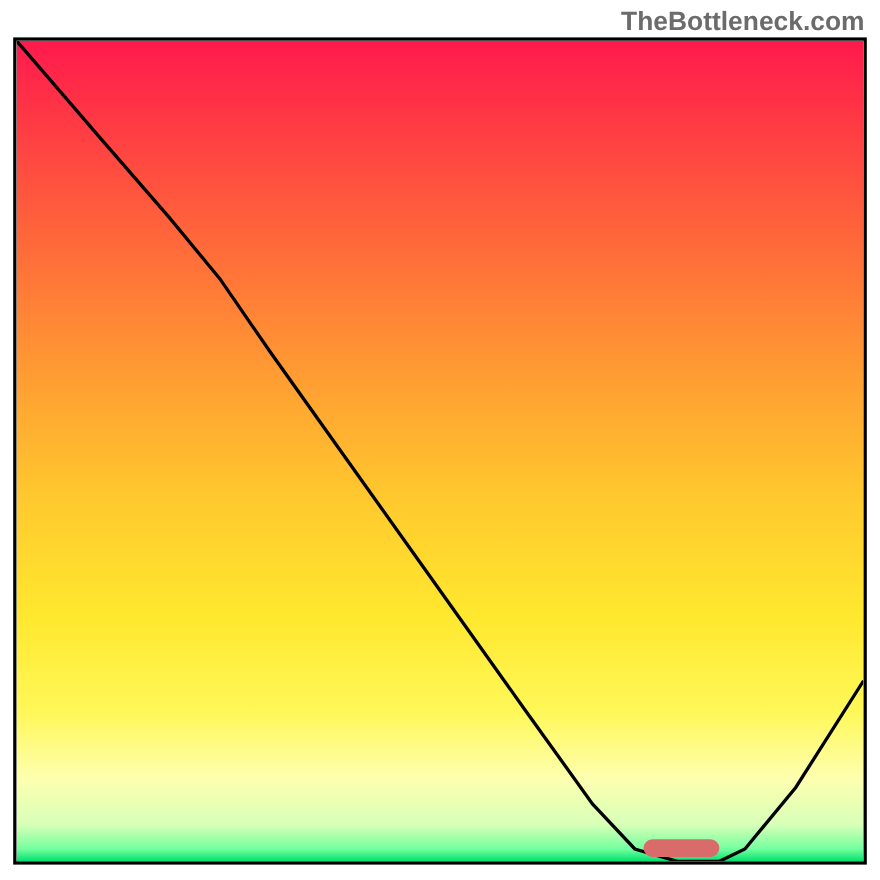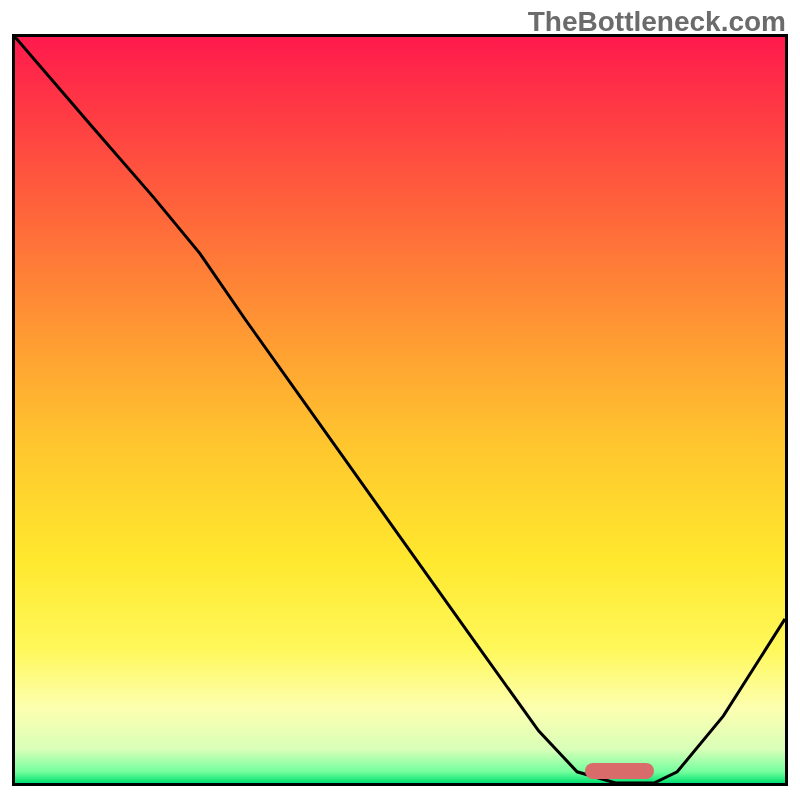--- a/index.html
+++ b/index.html
@@ -30,21 +30,21 @@
     position: absolute;
     left: 0;
     top: 0;
     width: 100%;
     height: 100%;
   }
   .watermark {
     position: absolute;
     top: 6px;
     right: 14px;
-    font-size: 28px;
+    font-size: 24px;
     font-weight: bold;
     color: #6b6b6b;
     letter-spacing: 0px;
   }
   svg.curve-layer {
     position: absolute;
     left: 0;
     top: 0;
     width: 100%;
     height: 100%;

